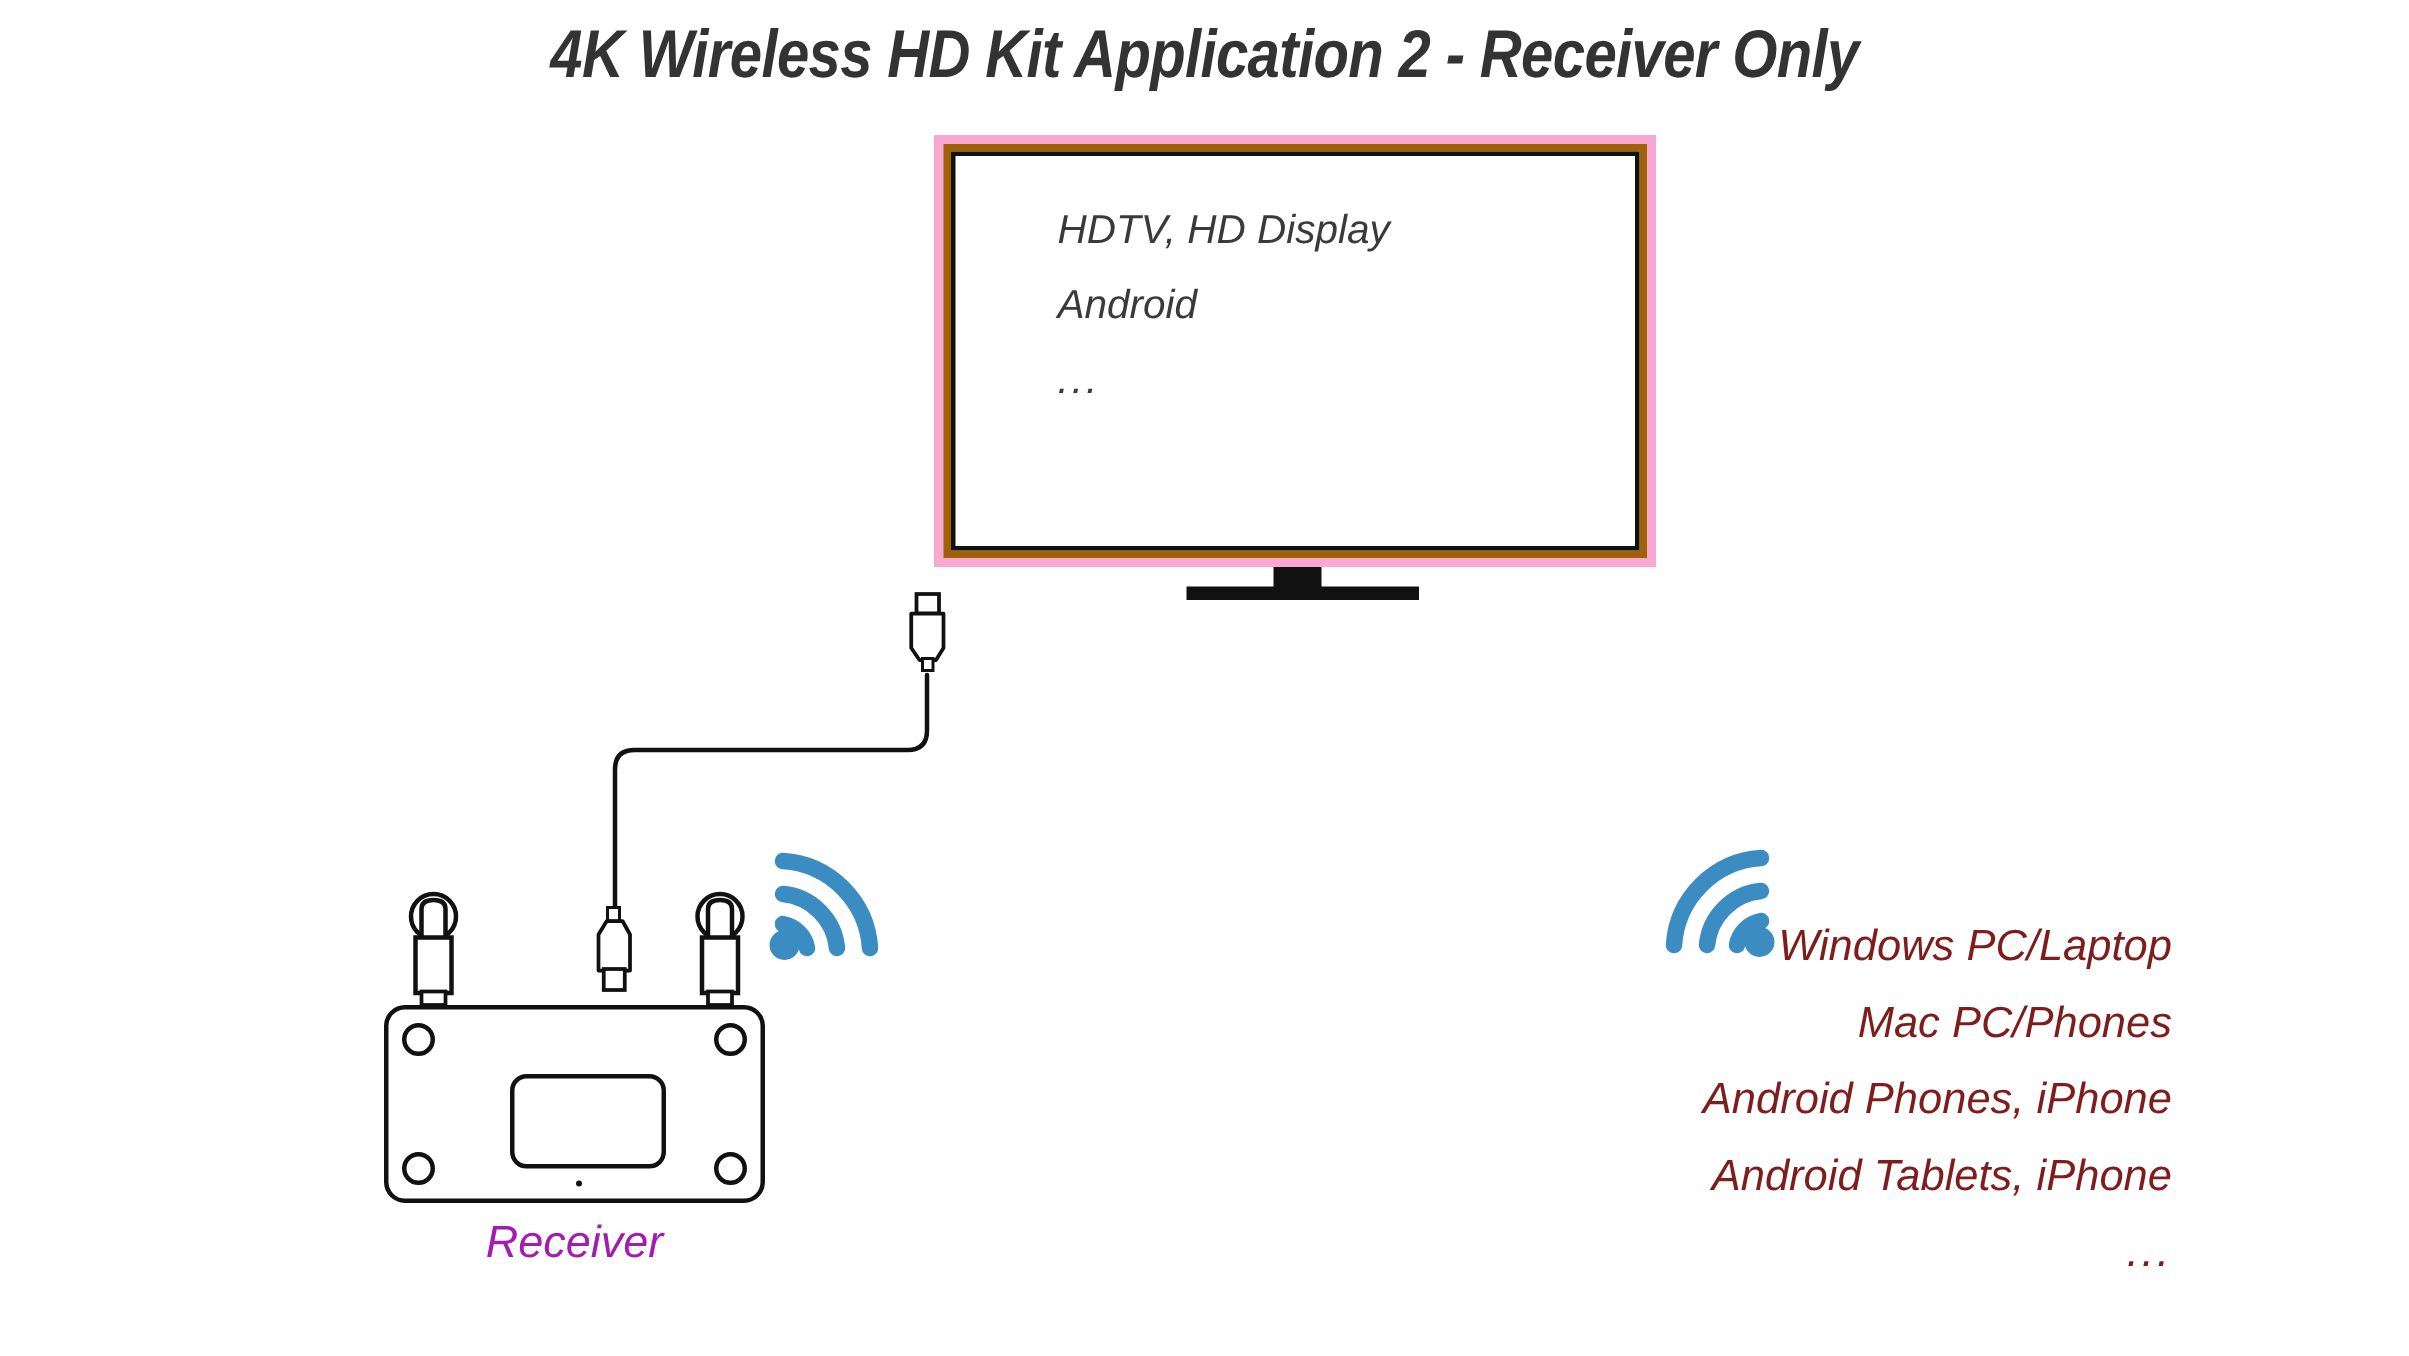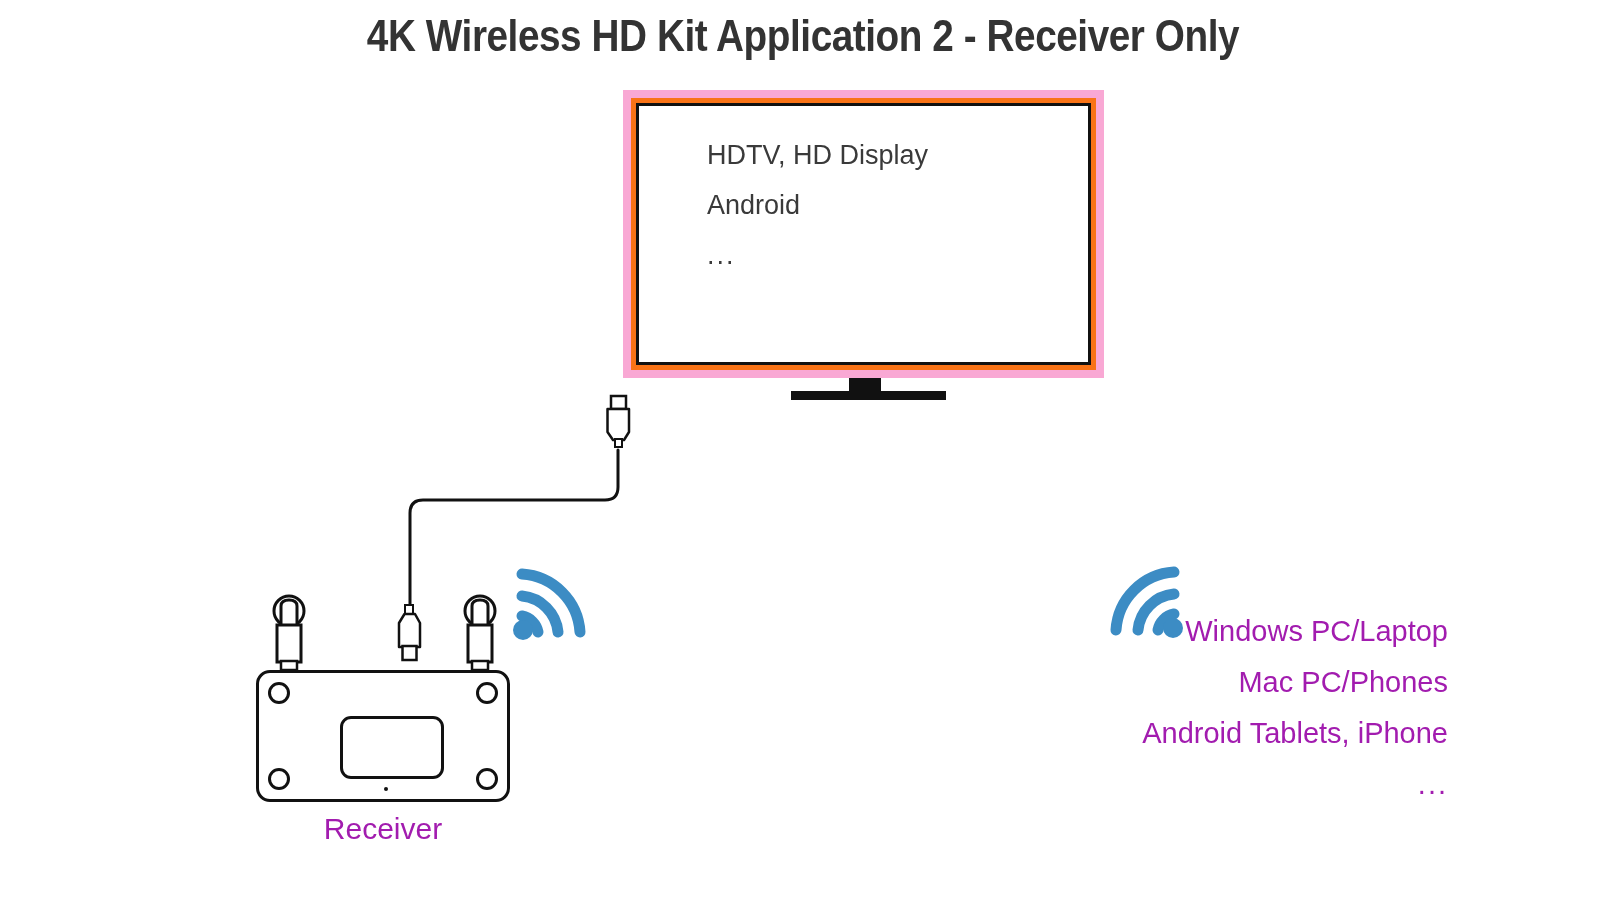--- a/index.html
+++ b/index.html
@@ -14,20 +14,21 @@
     overflow: hidden;
     font-family: "Liberation Sans", sans-serif;
     color: #3a3a3a;
   }
 
   #diagram-root {
     position: absolute;
     inset: 0;
     width: 1606px;
     height: 816px;
+    font-style: italic;
   }
 
   
   .title {
     position: absolute;
     left: 0;
     top: 10px;
     width: 1606px;
     text-align: center;
     font-size: 45px;
@@ -39,23 +40,23 @@
     white-space: nowrap;
   }
 
   
   .tv-outer {
     position: absolute;
     left: 623px;
     top: 90px;
     width: 481px;
     height: 288px;
-    border: 8px solid #f9a8d4;
-    box-sizing: border-box;
-    background: #f97316;
+    border: 6px solid #f9a8d4;
+    box-sizing: border-box;
+    background: #a16207;
   }
   .tv-inner {
     position: absolute;
     left: 5px;
     top: 5px;
     right: 5px;
     bottom: 5px;
     border: 3px solid #111111;
     box-sizing: border-box;
     background: #ffffff;
@@ -200,21 +201,21 @@
 
   
   .device-list {
     position: absolute;
     left: 1000px;
     top: 606px;
     width: 448px;
     text-align: right;
     font-size: 29px;
     line-height: 51px;
-    color: #a21caf;
+    color: #7f1d1d;
   }
   .device-list div { white-space: nowrap; }
   .device-list .dev-ellipsis { letter-spacing: 2px; }
 </style>
 </head>
 <body>
 
 <div id="diagram-root">
 
   <div class="title">4K Wireless HD Kit Application 2 -  Receiver Only</div>
@@ -285,17 +286,18 @@
       <path d="M 14 16 A 62 62 0 0 1 72 74" stroke-width="11"></path>
       <path d="M 14 38 A 40 40 0 0 1 50 74" stroke-width="11"></path>
       <path d="M 14 58 A 20 20 0 0 1 30 74" stroke-width="11"></path>
     </g>
     <circle cx="71" cy="72" r="10" fill="#3c8cc4"></circle>
   </svg>
 
   <div class="device-list">
     <div>Windows PC/Laptop</div>
     <div>Mac PC/Phones</div>
+    <div>Android Phones, iPhone</div>
     <div>Android Tablets, iPhone</div>
     <div class="dev-ellipsis">...</div>
   </div>
 
 </div>
 
 </body></html>

